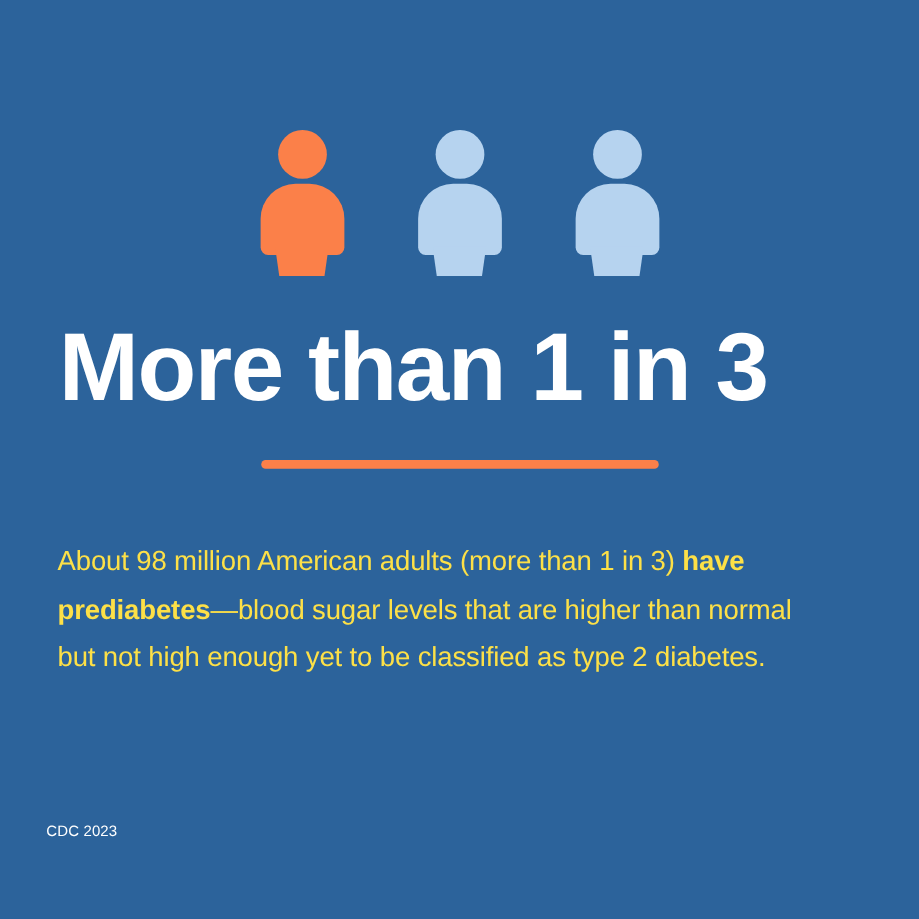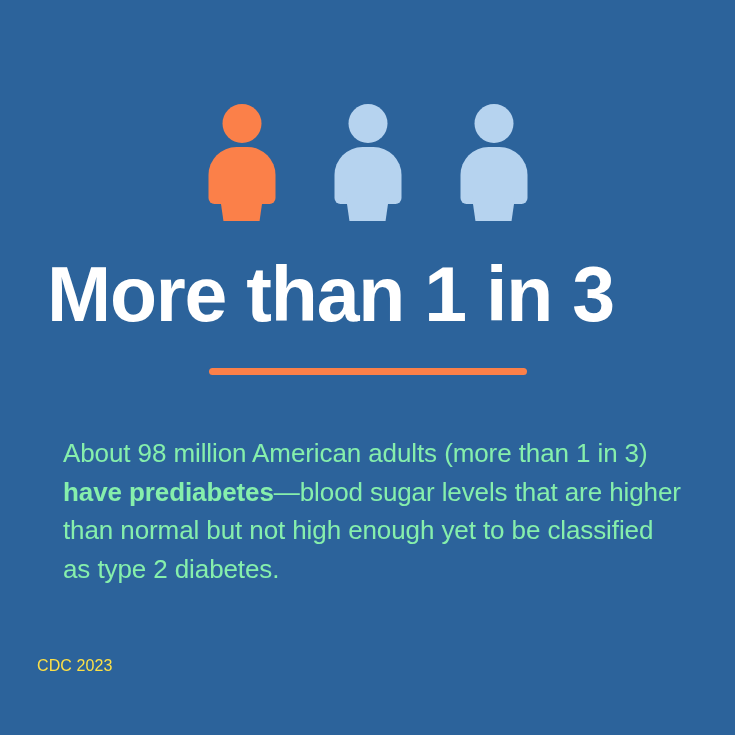--- a/index.html
+++ b/index.html
@@ -101,39 +101,39 @@
     width: 318px;
     height: 7px;
     background: #FB8049;
     border-radius: 4px;
   }
 
   
   .body-copy {
     position: absolute;
     top: 408px;
-    left: 63px;
+    left: 46px;
     width: 620px;
-    color: #86efac;
-    font-size: 26px;
+    color: #fde047;
+    font-size: 22px;
     line-height: 38.5px;
     font-weight: normal;
     letter-spacing: -0.1px;
   }
   .body-copy b {
     font-weight: bold;
   }
 
   
   .footer {
     position: absolute;
     left: 37px;
     top: 655px;
-    color: #fde047;
-    font-size: 16px;
+    color: #ffffff;
+    font-size: 12px;
     line-height: 21px;
     letter-spacing: 0.1px;
   }
   .footer div { display: block; }
 </style>
 </head>
 <body>
 
 <div class="infographic">
 

